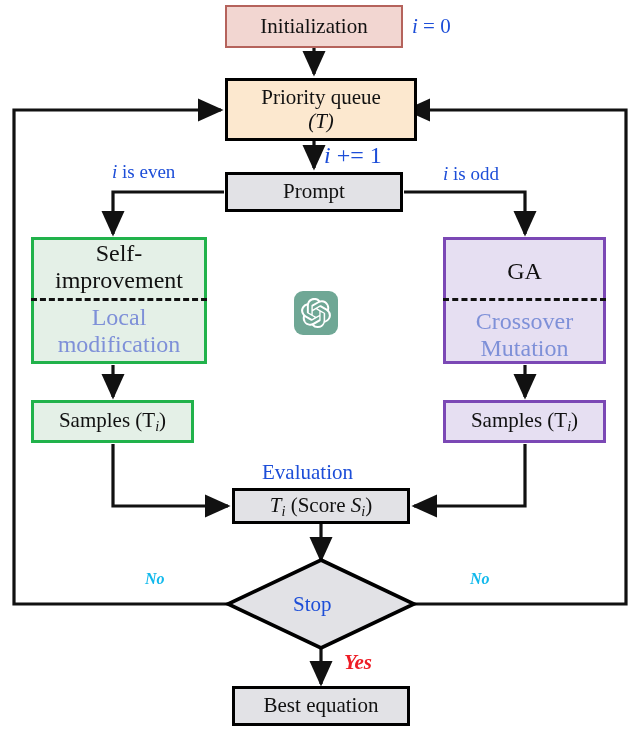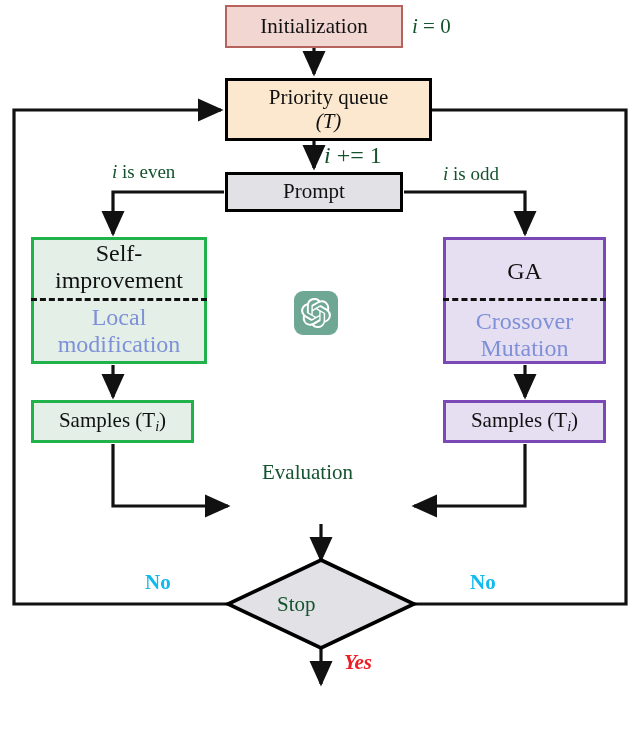--- a/index.html
+++ b/index.html
@@ -71,26 +71,27 @@
     position: absolute;
     left: -3px;
     right: -3px;
     height: 0;
     border-top: 3px dashed #111111;
   }
 
   .free-label {
     position: absolute;
     white-space: nowrap;
-    color: #14532d;
+    color: #1d4ed8;
   }
   .lbl-no {
     color: #12b9ec;
+    font-style: italic;
     font-weight: bold;
-    font-size: 21px;
+    font-size: 16px;
   }
   .lbl-yes {
     color: #ee1c25;
     font-style: italic;
     font-weight: bold;
     font-size: 21px;
   }
 
   .logo {
     position: absolute;
@@ -150,21 +151,21 @@
   </svg>
 
   <div class="node box-init t-21" style="left:225px; top:5px; width:178px; height:43px;">
     <span>Initialization</span>
   </div>
 
   <div class="free-label t-21" style="left:412px; top:14px;">
     <span class="ital">i</span><span> = 0</span>
   </div>
 
-  <div class="node box-queue t-21" style="left:225px; top:78px; width:207px; height:63px;">
+  <div class="node box-queue t-21" style="left:225px; top:78px; width:192px; height:63px;">
     <span>Priority queue</span>
     <span class="ital">(T)</span>
   </div>
 
   <div class="free-label t-20" style="left:324px; top:142px;">
     <span class="ital">i</span><span> += 1</span>
   </div>
 
   <div class="node box-gray t-21" style="left:225px; top:172px; width:178px; height:40px;">
     <span>Prompt</span>
@@ -196,29 +197,35 @@
   <div class="node box-green t-21" style="left:31px; top:400px; width:163px; height:43px;">
     <span><span>Samples (T</span><sub class="ital">i</sub><span>)</span></span>
   </div>
 
   <div class="node box-purple t-21" style="left:443px; top:400px; width:163px; height:43px;">
     <span><span>Samples (T</span><sub class="ital">i</sub><span>)</span></span>
   </div>
 
   <div class="free-label t-21" style="left:262px; top:460px;">Evaluation</div>
 
-
-  <div class="free-label t-21" style="left:277px; top:592px;">Stop</div>
+  <div class="node box-gray t-21" style="left:232px; top:488px; width:178px; height:36px;">
+    <span><span class="ital">T</span><sub class="ital">i</sub><span> (Score </span><span class="ital">S</span><sub class="ital">i</sub><span>)</span></span>
+  </div>
+
+  <div class="free-label t-21" style="left:293px; top:592px;">Stop</div>
 
   <div class="free-label lbl-no" style="left:145px; top:570px;">No</div>
 
   <div class="free-label lbl-no" style="left:470px; top:570px;">No</div>
 
   <div class="free-label lbl-yes" style="left:344px; top:650px;">Yes</div>
 
+  <div class="node box-gray t-21" style="left:232px; top:686px; width:178px; height:40px;">
+    <span>Best equation</span>
+  </div>
 
   <div class="logo" style="left:294px; top:291px;">
     <svg width="30" height="30" viewBox="0 0 24 24">
       <path fill="#ffffff" d="M22.28 9.82a5.99 5.99 0 0 0-.52-4.91 6.05 6.05 0 0 0-6.51-2.9A6 6 0 0 0 4.98 4.18a5.99 5.99 0 0 0-4 2.9 6.05 6.05 0 0 0 .74 7.1 5.98 5.98 0 0 0 .51 4.91 6.05 6.05 0 0 0 6.52 2.9A5.98 5.98 0 0 0 13.26 24a6.06 6.06 0 0 0 5.77-4.21 5.99 5.99 0 0 0 3.99-2.9 6.06 6.06 0 0 0-.74-7.06zm-9.02 12.6a4.48 4.48 0 0 1-2.88-1.04l.14-.08 4.78-2.76a.79.79 0 0 0 .39-.68v-6.74l2.02 1.17a.07.07 0 0 1 .4.06v5.58a4.5 4.5 0 0 1-4.49 4.49zM3.6 18.3a4.47 4.47 0 0 1-.54-3.01l.14.09 4.78 2.76a.77.77 0 0 0 .78 0l5.84-3.37v2.33a.08.08 0 0 1-.3.07l-4.83 2.79a4.5 4.5 0 0 1-6.14-1.66zM2.34 7.9a4.49 4.49 0 0 1 2.35-1.97V11.6a.77.77 0 0 0 .38.67l5.82 3.36L8.87 16.8a.07.07 0 0 1-.07 0l-4.83-2.79A4.5 4.5 0 0 1 2.34 7.9zm16.6 3.86-5.84-3.39 2.02-1.16a.07.07 0 0 1 .07 0l4.83 2.79a4.49 4.49 0 0 1-.68 8.1v-5.67a.8.8 0 0 0-.4-.67zm2.01-3.02-.14-.09-4.77-2.78a.78.78 0 0 0-.79 0L9.42 9.24V6.91a.07.07 0 0 1 .03-.07l4.83-2.78a4.5 4.5 0 0 1 6.68 4.65zM8.32 12.87 6.3 11.71a.08.08 0 0 1-.04-.06V6.07a4.5 4.5 0 0 1 7.38-3.45l-.14.08L8.72 5.46a.79.79 0 0 0-.39.68zm1.1-2.36 2.6-1.5 2.61 1.5v3l-2.6 1.5-2.61-1.5z"></path>
     </svg>
   </div>
 
 </div>
 
 </body></html>

